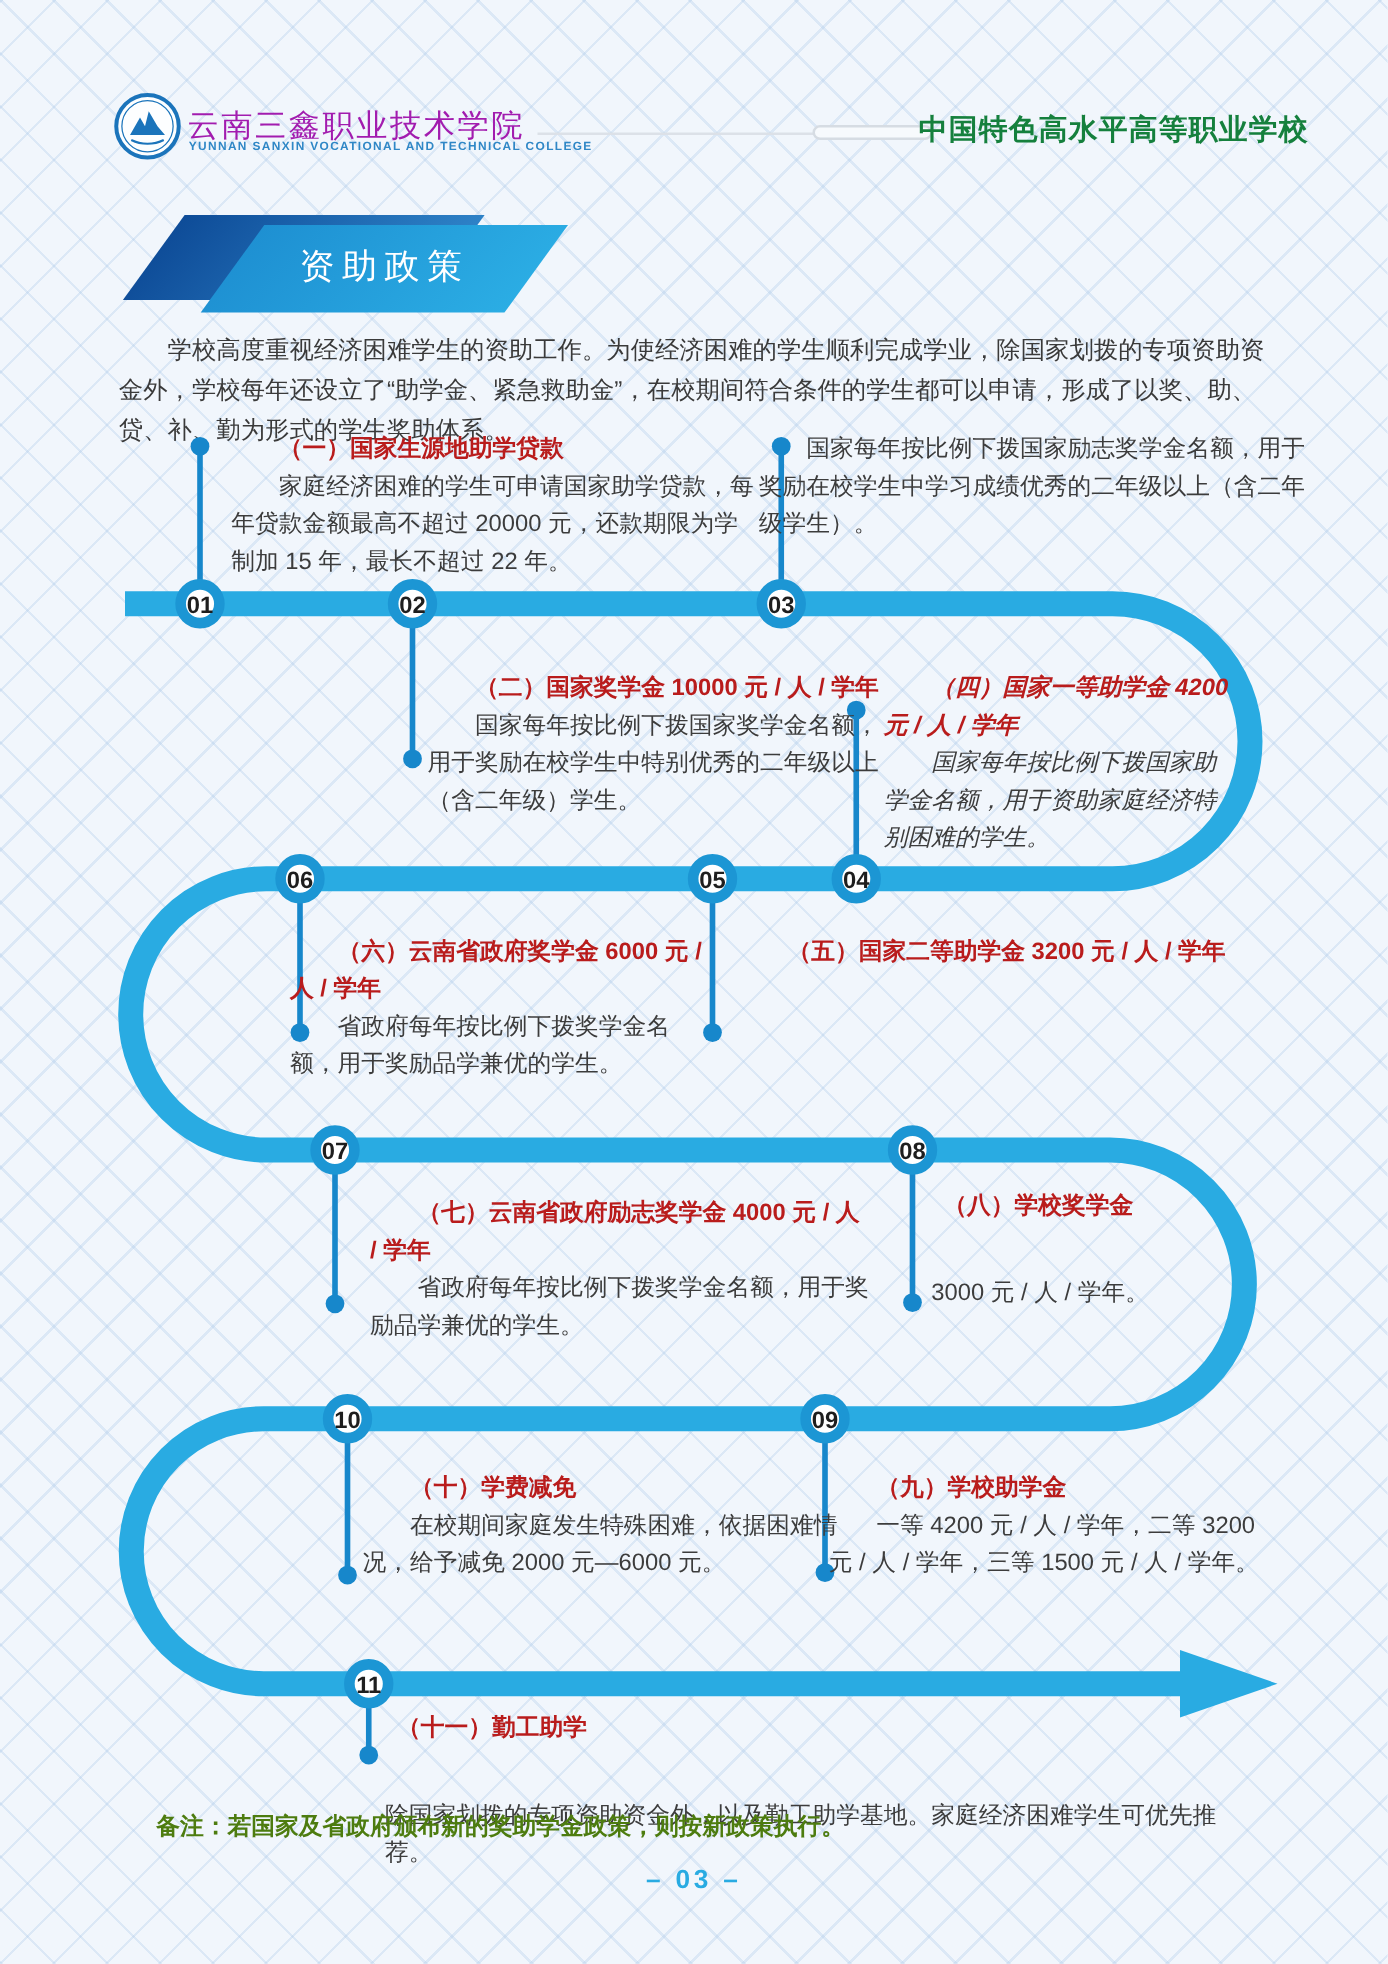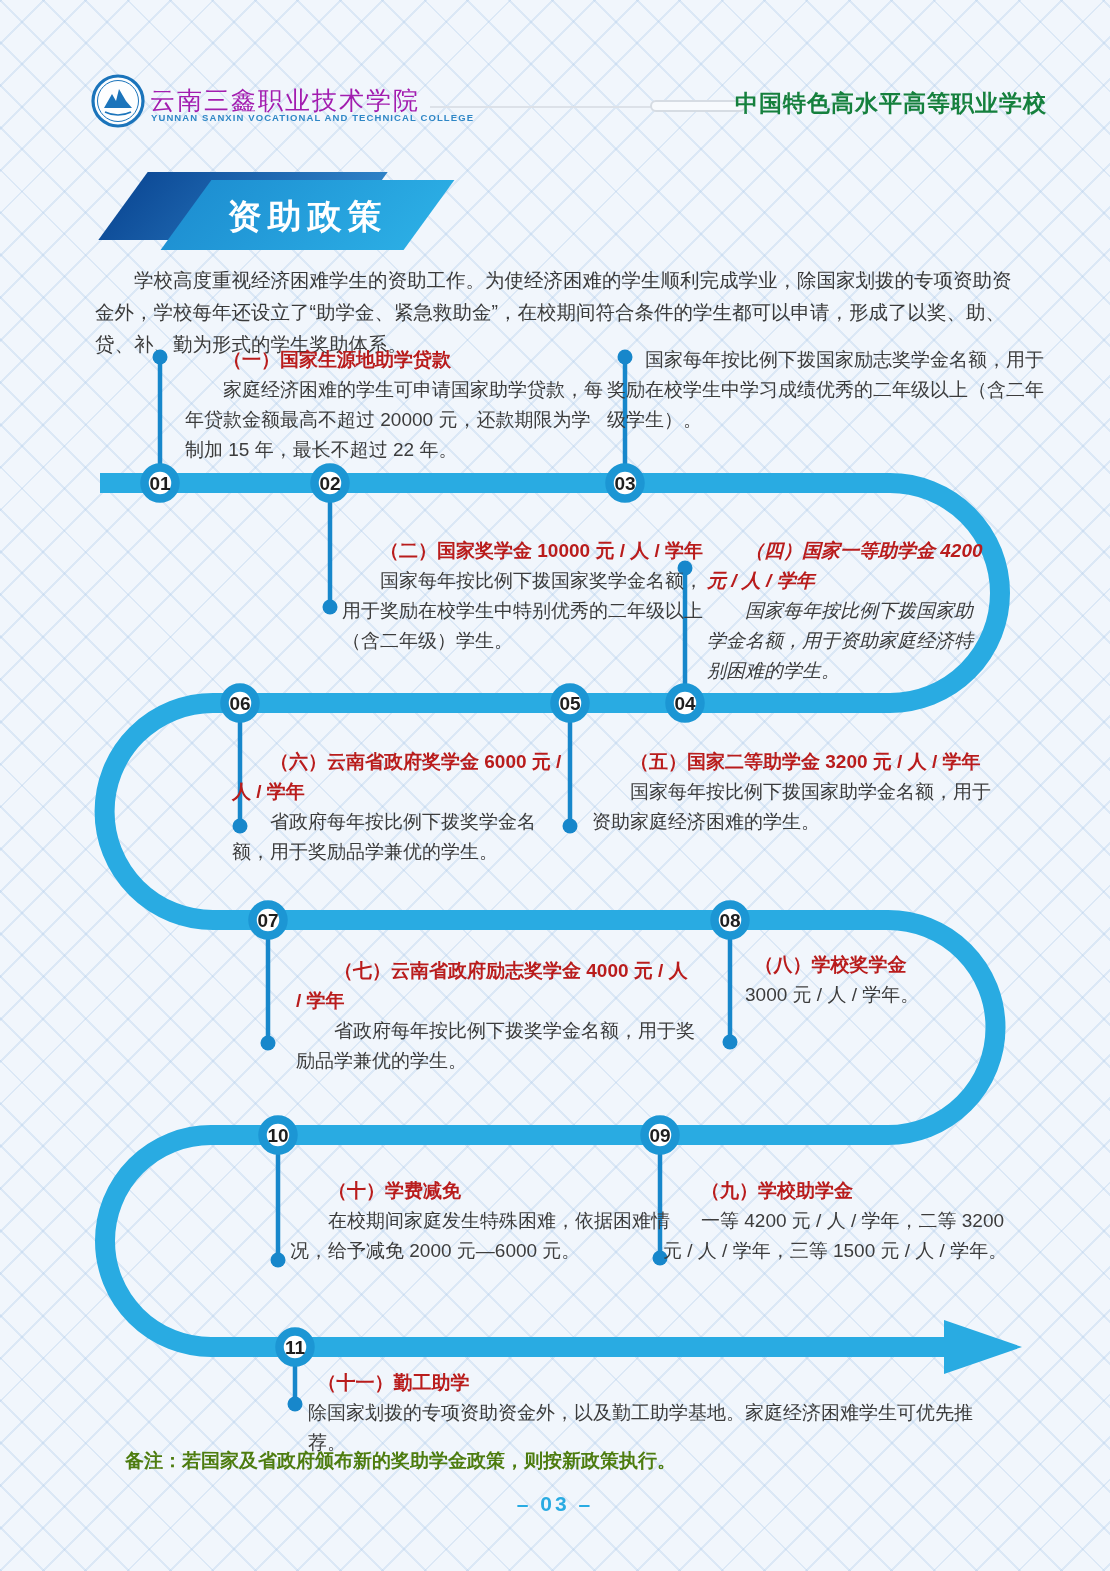--- a/index.html
+++ b/index.html
@@ -17,33 +17,33 @@
   .school-zh{left:150px;top:84px;font-size:25px;font-weight:normal;color:#a21caf;letter-spacing:2px;}
   .school-en{left:151px;top:112px;font-size:9.5px;font-weight:bold;color:#2f87c6;letter-spacing:1.1px;}
   .hdr-line{left:430px;top:106px;width:222px;height:2px;background:#dce1e8;}
   .hdr-capsule{left:650px;top:100px;width:96px;height:12px;border:2px solid #d6dce3;border-radius:999px;background:#f7fafd;box-sizing:border-box;}
   .tagline{left:735px;top:88px;font-size:23px;font-weight:bold;color:#15803d;letter-spacing:1px;}
   
   .banner-dark{left:123px;top:172px;width:240px;height:68px;transform:skewX(-36deg);
     background:linear-gradient(100deg,#0e4c98,#2f84c9);}
   .banner-light{left:186px;top:180px;width:243px;height:70px;transform:skewX(-36deg);
     background:linear-gradient(105deg,#1e90d2,#2bade4);}
-  .banner-title{left:186px;top:194px;width:243px;text-align:center;font-size:34px;font-weight:bold;
+  .banner-title{left:186px;top:194px;width:243px;text-align:center;font-size:28px;font-weight:normal;
     color:#ffffff;letter-spacing:6px;}
   
   .intro{left:95px;top:264px;width:920px;font-size:19.5px;line-height:32px;color:#3a3a3a;
     text-indent:2em;margin:0;}
   
   .snake{left:0;top:0;width:1110px;height:1571px;pointer-events:none;z-index:1;}
   
   .item{position:absolute;font-size:19px;line-height:30px;z-index:2;}
   .item-title{font-weight:bold;color:#b91c1c;text-indent:2em;}
   .item-body{color:#3c3c3c;text-indent:2em;}
   .ti-05{text-indent:0.5em;}
-  .bi-0{text-indent:0;}
+  .bi-0{text-indent:0;margin-top:40px;}
   
   .note{left:125px;top:1448px;font-size:19px;font-weight:600;color:#4d7c0f;margin:0;z-index:2;}
   .pagenum{left:0;top:1492px;width:1110px;text-align:center;font-size:21px;font-weight:bold;
     color:#29abe2;letter-spacing:3px;z-index:2;}
   svg text.node-num{font-family:"Liberation Sans","DejaVu Sans",sans-serif;font-size:19px;font-weight:bold;fill:#1e1e1e;text-anchor:middle;}
 </style>
 </head>
 <body>
 
 <svg class="abs emblem" viewBox="0 0 54 54">
@@ -182,21 +182,20 @@
   <div class="item-body">国家每年按比例下拨国家助学金名额，用于资助家庭经济特别困难的学生。</div>
 </div>
 
 <div class="item" style="left:232px;top:747px;width:330px;">
   <div class="item-title">（六）云南省政府奖学金 6000 元 / 人 / 学年</div>
   <div class="item-body">省政府每年按比例下拨奖学金名额，用于奖励品学兼优的学生。</div>
 </div>
 
 <div class="item" style="left:592px;top:747px;width:400px;">
   <div class="item-title">（五）国家二等助学金 3200 元 / 人 / 学年</div>
-  <div class="item-body">国家每年按比例下拨国家助学金名额，用于资助家庭经济困难的学生。</div>
 </div>
 
 <div class="item" style="left:296px;top:956px;width:400px;">
   <div class="item-title">（七）云南省政府励志奖学金 4000 元 / 人 / 学年</div>
   <div class="item-body">省政府每年按比例下拨奖学金名额，用于奖励品学兼优的学生。</div>
 </div>
 
 <div class="item" style="left:745px;top:950px;width:280px;">
   <div class="item-title ti-05">（八）学校奖学金</div>
   <div class="item-body bi-0">3000 元 / 人 / 学年。</div>

